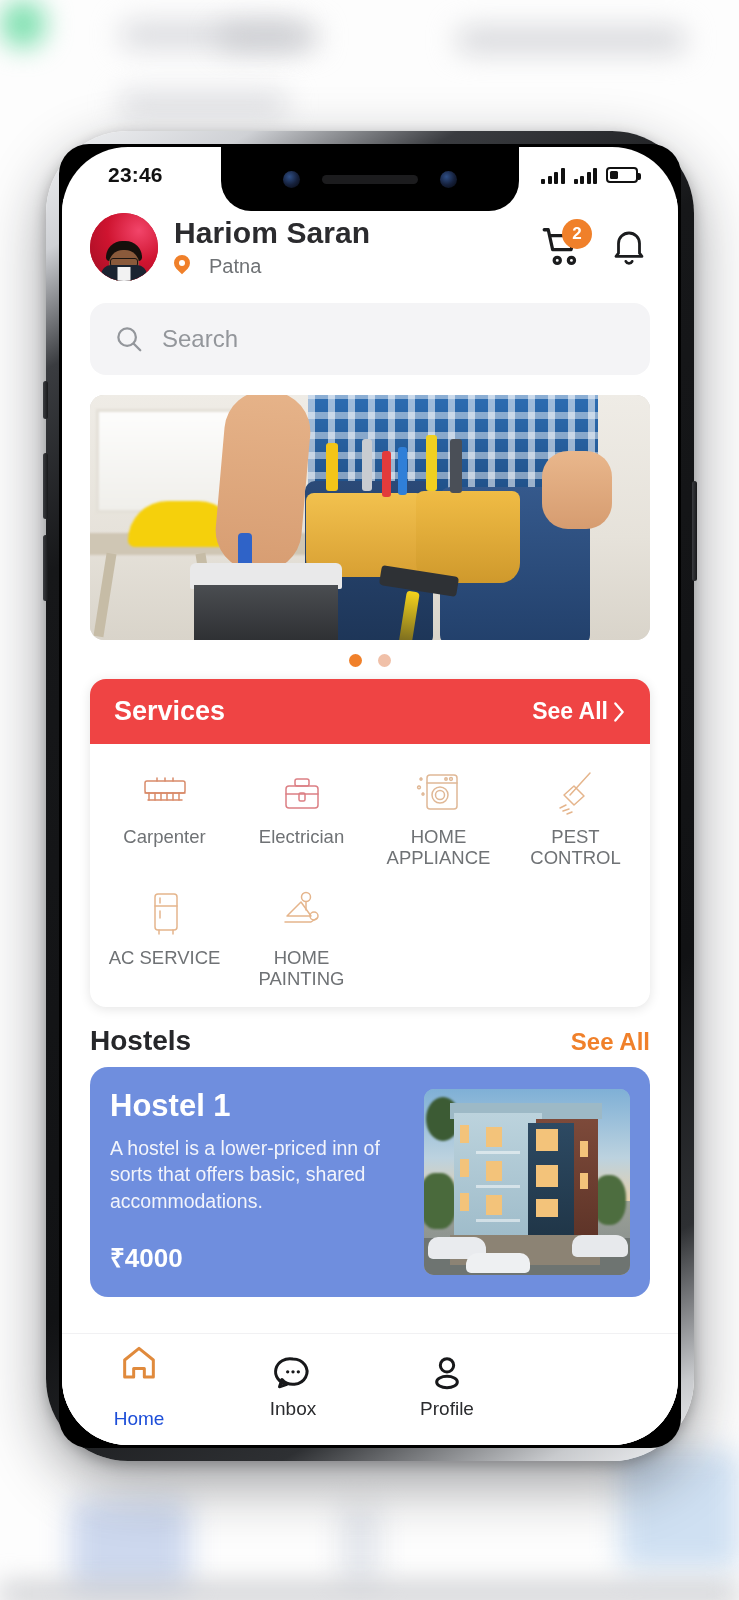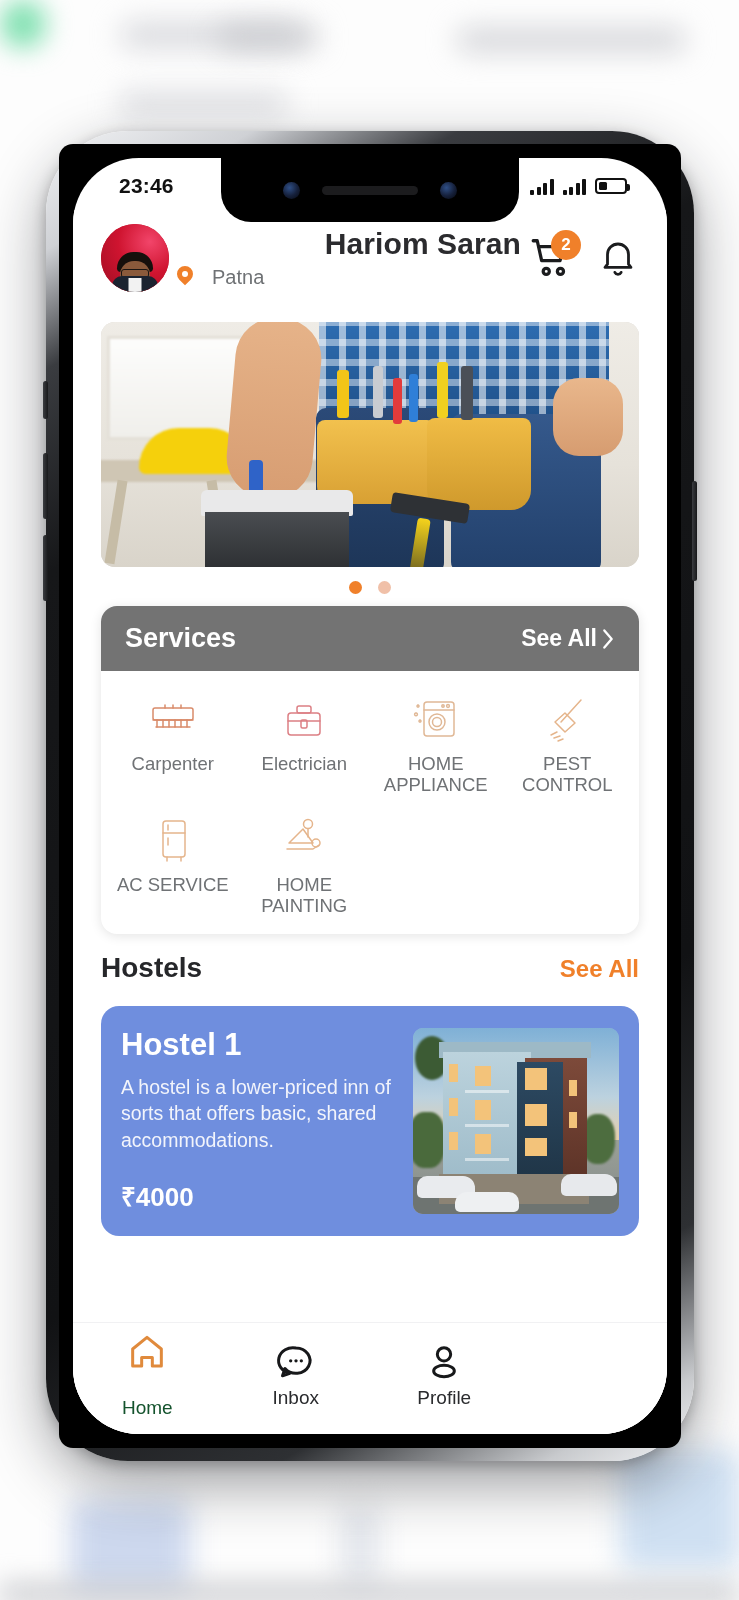--- a/index.html
+++ b/index.html
@@ -31,23 +31,23 @@
   .phone {
     position: absolute; left: 46px; top: 131px;
     width: 648px; height: 1330px;
     border-radius: 82px;
     background: linear-gradient(150deg,#f2f3f5 0%,#cfd1d5 7%,#3a3c40 14%,#161719 26%,#111214 70%,#2e3033 86%,#c8cacd 95%,#f3f4f6 100%);
     box-shadow: 0 22px 60px rgba(20,22,28,.42), 0 4px 14px rgba(0,0,0,.25);
     padding: 13px;
   }
   .phone-inner {
     width: 100%; height: 100%;
-    border-radius: 14px;
+    border-radius: 30px;
     background: #000;
-    padding: 14px;
+    padding: 3px;
     position: relative;
   }
   .screen {
     width: 100%; height: 100%;
     border-radius: 66px;
     background: #ffffff;
     overflow: hidden;
     position: relative;
   }
   
@@ -84,21 +84,21 @@
   .bars i:nth-child(3){height:12px}.bars i:nth-child(4){height:16px}
   .battery { width: 32px; height: 16px; border: 2px solid #111; border-radius: 4px;
              position: relative; padding: 2px; }
   .battery::after { content:""; position:absolute; right:-5px; top:4px; width:3px; height:7px;
                     background:#111; border-radius:0 2px 2px 0; }
   .battery span { display: block; height: 100%; width: 34%; background: #111; border-radius: 1.5px; }
 
   
   .app { position: absolute; top: 52px; left: 0; right: 0; bottom: 0; display: flex; flex-direction: column; background:#fff; }
 
-  .appheader { display: flex; align-items: center; padding: 14px 28px 10px 28px; gap: 8px; text-align: right; }
+  .appheader { display: flex; align-items: center; padding: 14px 28px 10px 28px; gap: 16px; }
   .avatar { width: 68px; height: 68px; border-radius: 50%; flex: none; overflow: hidden;
             background: #c2122b; position: relative; }
   .av-bg { position:absolute; inset:0; background: radial-gradient(circle at 72% 26%, #f2456a 0%, #cf1430 45%, #9e0d22 100%); }
   .av-face { position:absolute; left:50%; bottom:-2px; transform:translateX(-50%); width:40px; height:44px; }
   .av-hair { position:absolute; left:50%; top:2px; transform:translateX(-50%);
              width:36px; height:20px; background:#16100c; border-radius:18px 18px 4px 4px; }
   .av-skin { position:absolute; left:50%; top:11px; transform:translateX(-50%);
              width:30px; height:32px; background:#8a5a3b; border-radius:14px 14px 12px 12px; }
   .av-glass { position:absolute; left:50%; top:19px; transform:translateX(-50%);
               width:28px; height:9px; border:1.6px solid #1a1512; border-radius:3px; }
@@ -173,35 +173,35 @@
              background: linear-gradient(180deg,#e9b78c,#d69c70); border-radius: 26px; }
 
   .dots { display: flex; justify-content: center; gap: 16px; margin-top: 14px; }
   .dot { width: 13px; height: 13px; border-radius: 50%; }
   .dot.on  { background: #f0802a; }
   .dot.off { background: #f0c0a8; }
 
   
   .svc-card { margin: 12px 28px 0 28px; border-radius: 16px; background: #fff;
               box-shadow: 0 2px 12px rgba(0,0,0,.11); overflow: hidden; }
-  .svc-head { background: #737373; padding: 17px 24px; display: flex;
+  .svc-head { background: #ef4444; padding: 17px 24px; display: flex;
               align-items: center; justify-content: space-between; }
   .svc-title { font-size: 27px; font-weight: 700; color: #fff; }
   .svc-seeall { font-size: 23px; font-weight: 700; color: #fff; display: flex; align-items: center; gap: 4px; }
   .svc-grid { display: grid; grid-template-columns: repeat(4, 1fr); padding: 16px 6px 14px 6px; row-gap: 8px; }
   .svc-item { display: flex; flex-direction: column; align-items: center; gap: 6px; padding: 4px 2px; }
   .svc-ico { height: 56px; display: flex; align-items: center; justify-content: center; }
   .svc-label { font-size: 18.5px; color: #6f7275; text-align: center; line-height: 1.15; }
 
   
   .hostel-head { display: flex; align-items: baseline; justify-content: space-between;
                  padding: 18px 28px 10px 28px; }
   .hostel-title { font-size: 28px; font-weight: 700; color: #26272a; }
   .hostel-seeall { font-size: 24px; font-weight: 600; color: #f0802a; }
-  .hostel-card { margin: 12px 28px; background: #6f8ede; border-radius: 18px;
+  .hostel-card { margin: 0 28px; background: #6f8ede; border-radius: 18px;
                  display: flex; padding: 22px 20px; gap: 14px; min-height: 222px; }
   .hc-left { flex: 1; min-width: 0; display: flex; flex-direction: column; }
   .hc-name { font-size: 31px; font-weight: 700; color: #fff; line-height: 1.1; }
   .hc-desc { font-size: 19.5px; color: #f2f4fb; line-height: 1.35; margin-top: 12px; }
   .hc-price { font-size: 26px; font-weight: 600; color: #fff; margin-top: auto; padding-top: 14px; }
   .hc-img { width: 206px; height: 186px; border-radius: 10px; overflow: hidden;
             position: relative; background: linear-gradient(180deg,#8fb8d8 0%,#e2c9a4 58%,#b9b2a6 100%); flex: none; }
   .hb-sky { position:absolute; left:0; top:0; right:0; height:62%;
             background: linear-gradient(180deg,#7fb0d6 0%,#bcd2df 60%,#e8cfa8 100%); }
   .hb-ground { position:absolute; left:0; bottom:0; right:0; height:40%;
@@ -227,21 +227,21 @@
              background:#eef0f2; border-radius: 12px 10px 5px 5px; }
   .hb-car3 { position:absolute; right:2px; bottom:18px; width:56px; height:22px;
              background:#e7e9ec; border-radius: 10px 12px 5px 5px; }
 
   
   .bottomnav { margin-top: auto; height: 112px; background: #fff;
                display: grid; grid-template-columns: repeat(4,1fr); align-items: center;
                border-top: 1px solid #f1f1f3; padding-bottom: 6px; }
   .nav-item { display: flex; flex-direction: column; align-items: center; gap: 5px; }
   .nav-label { font-size: 19px; color: #2a2b2e; }
-  .nav-item.active .nav-label { color: #14532d; margin-top: 20px; }
+  .nav-item.active .nav-label { color: #1d4ed8; margin-top: 20px; }
 </style>
 </head>
 <body>
 
 <div class="backdrop">
   <div class="bd-blob bd-t1"></div>
   <div class="bd-blob bd-t2"></div>
   <div class="bd-blob bd-t3"></div>
   <div class="bd-blob bd-t4"></div>
   <div class="bd-green"></div>
@@ -316,20 +316,27 @@
               </svg>
               <div class="cart-badge">2</div>
             </div>
             <svg width="42" height="46" viewBox="0 0 24 24" fill="none" stroke="#1b1c1e" stroke-width="1.6" stroke-linecap="round" stroke-linejoin="round">
               <path d="M18 15.5V10a6 6 0 1 0-12 0v5.5L4.6 17.4h14.8z"></path>
               <path d="M10.2 20.2a2 2 0 0 0 3.6 0"></path>
             </svg>
           </div>
         </div>
 
+        <div class="searchbar">
+          <svg width="30" height="30" viewBox="0 0 24 24" fill="none" stroke="#93969b" stroke-width="1.8" stroke-linecap="round">
+            <circle cx="10.5" cy="10.5" r="7"></circle>
+              <path d="M15.8 15.8 21 21"></path>
+          </svg>
+          <span class="search-ph">Search</span>
+        </div>
 
         <div class="banner">
           <div class="bn-room"></div>
           <div class="bn-window"></div>
           <div class="bn-table"></div>
           <div class="bn-leg1"></div>
             <div class="bn-leg2"></div>
           <div class="bn-hat"></div>
           <div class="bn-shirt"></div>
           <div class="bn-arm"></div>

